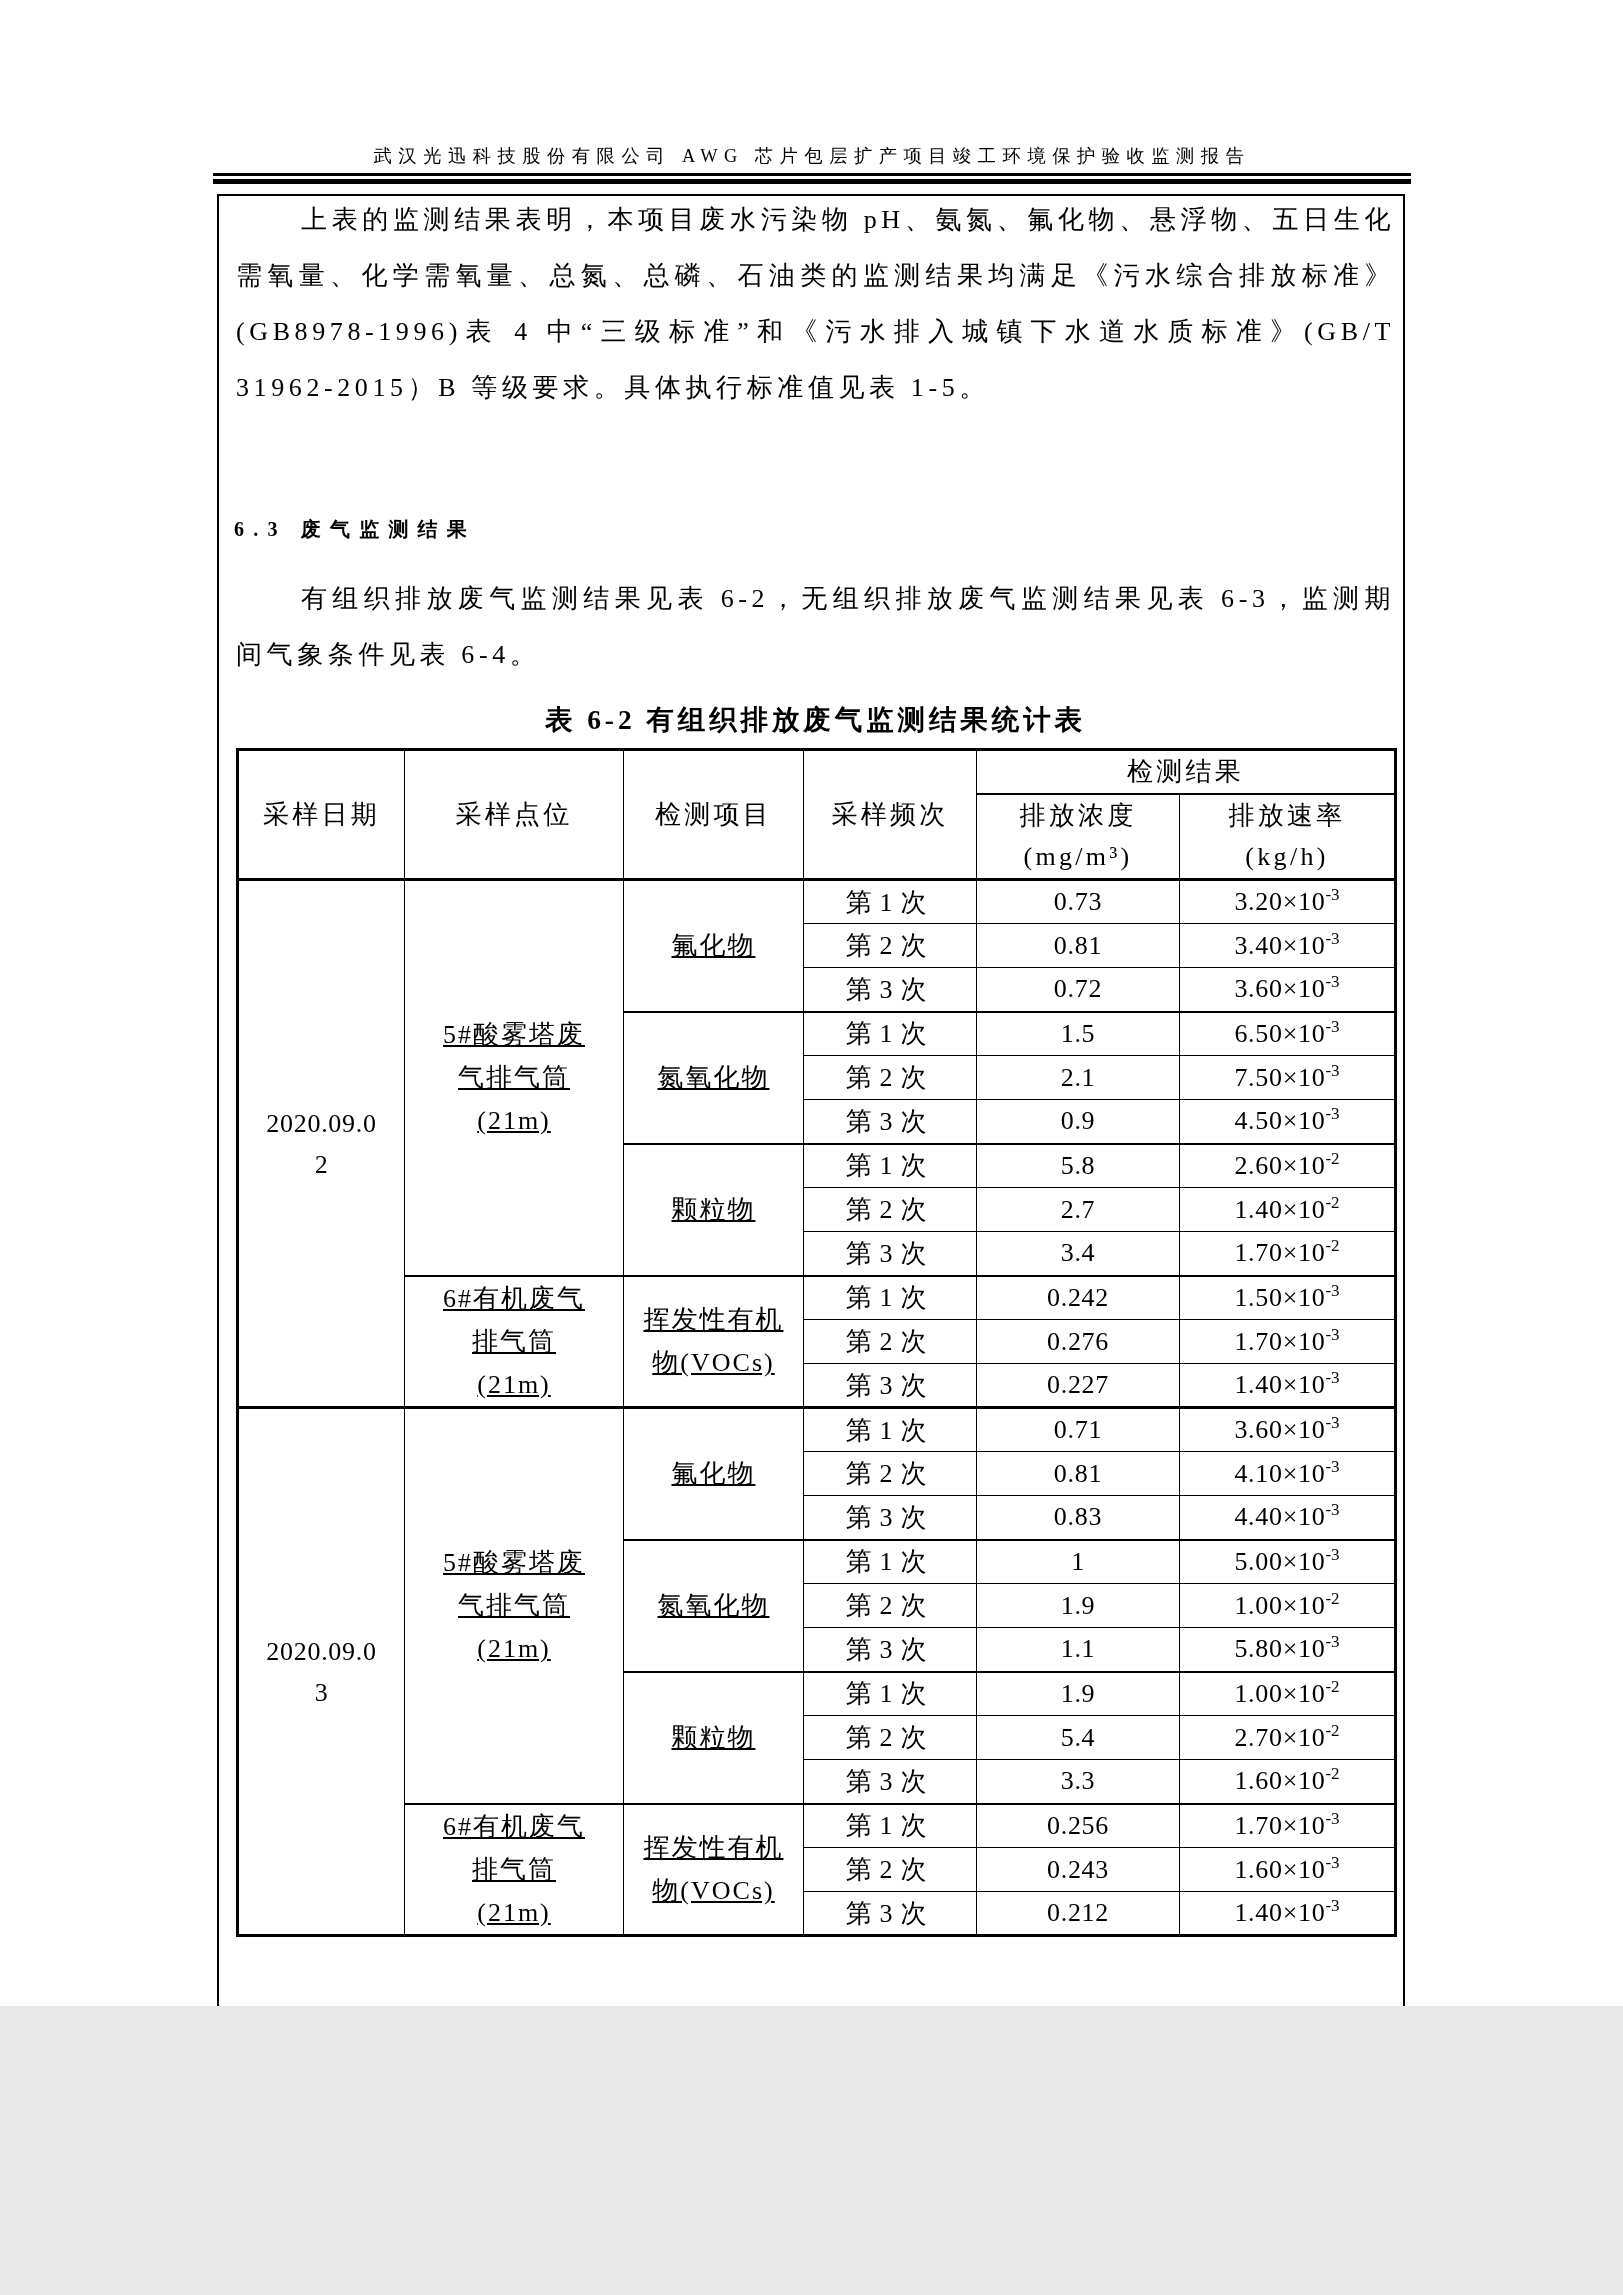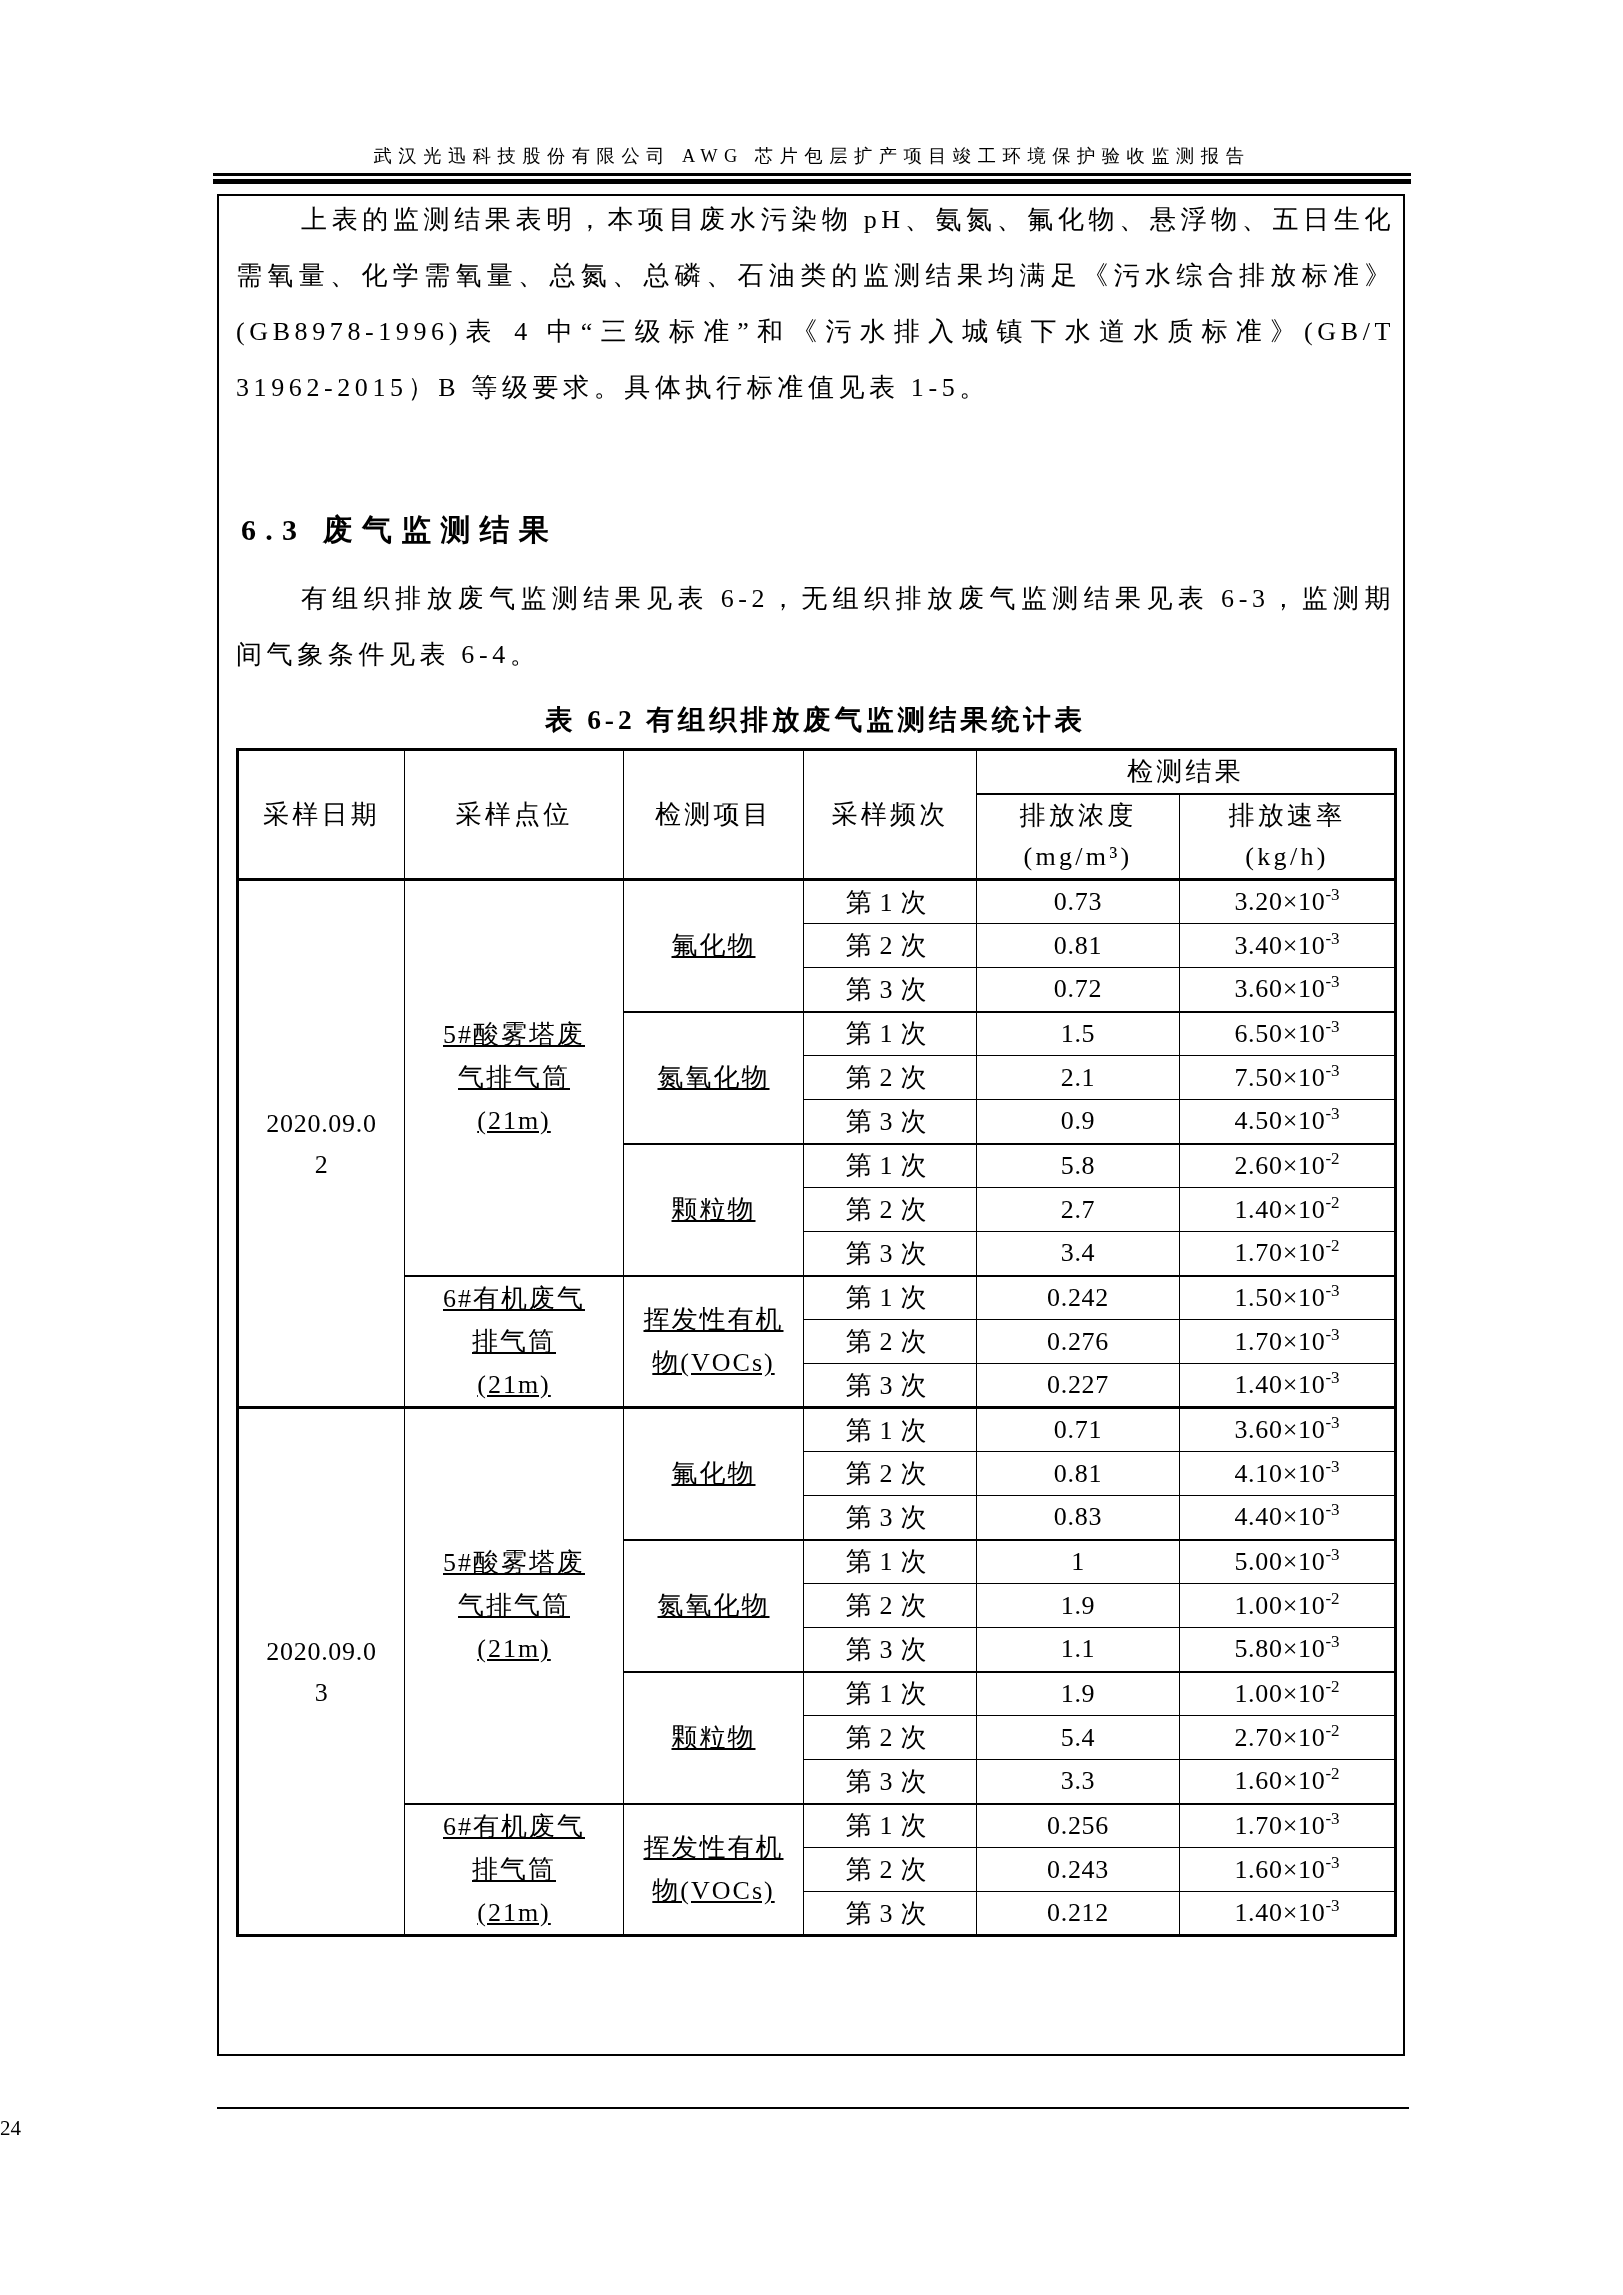--- a/index.html
+++ b/index.html
@@ -1,18 +1,18 @@
 <!DOCTYPE html>
 <html style="font-size:10.5px"><head>
 <meta charset="utf-8">
 <style>
   html,body{margin:0;padding:0;background:#e8e8e8;}
   .page{
     position:relative;
-    width:1624px;height:2295px;
+    width:1624px;height:2006px;
     background:#ffffff;
     font-family:"Liberation Serif","DejaVu Serif",serif;
     color:#000;
     overflow:hidden;
   }
   .running-head{
     position:absolute;top:139px;left:0;width:100%;
     text-align:center;
     font-size:18.3px;letter-spacing:6.5px;line-height:34px;
     color:#000;
@@ -32,21 +32,21 @@
   .para{
     position:absolute;left:236px;width:1159px;
     font-size:26px;line-height:56px;letter-spacing:4.6px;
     text-align:justify;text-justify:inter-ideograph;
   }
   .para1{top:192px;}
   .para2{top:571px;}
   .indent{text-indent:65px;}
   .section-heading{
     position:absolute;left:234px;top:510px;
-    font-size:30px;font-weight:bold;letter-spacing:9.2px;line-height:39px;margin-left:7px;
+    font-size:20px;font-weight:bold;letter-spacing:9.2px;line-height:39px;
   }
   .table-title{
     position:absolute;left:236px;top:701px;width:1159px;
     text-align:center;
     font-size:27.5px;font-weight:bold;letter-spacing:3.9px;line-height:37px;
   }
   table.mon{
     position:absolute;left:236px;top:748px;
     border-collapse:collapse;table-layout:fixed;
     width:1158px;

